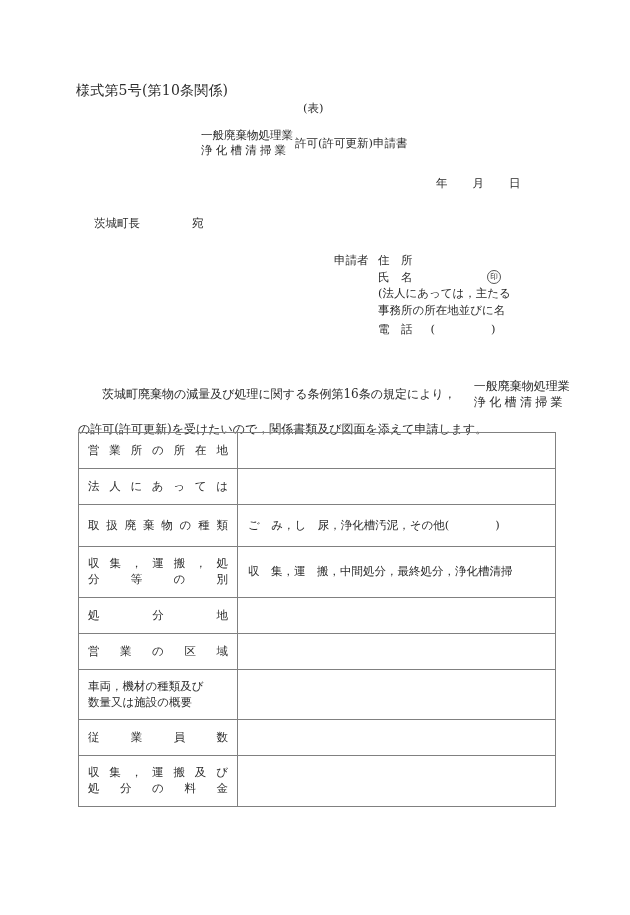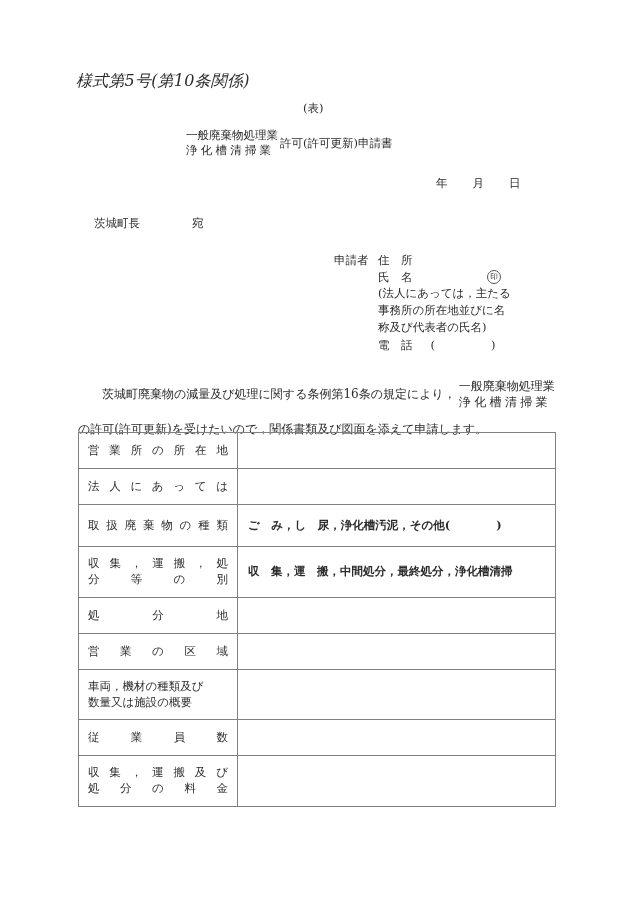--- a/index.html
+++ b/index.html
@@ -22,24 +22,23 @@
     inset: 0;
     background: #ffffff;
   }
 
   
   .abs { position: absolute; white-space: nowrap; }
   .jp  { font-family: "DejaVu Serif", "Liberation Serif", serif; }
 
   
   #form-number {
-    left: 76px; top: 71px;
-    font-size: 16px;
+    left: 76px; top: 82px;
+    font-size: 14px;
     letter-spacing: 0.2px;
-    font-style: italic;
   }
   #front-marker {
     left: 303px; top: 101px;
     font-size: 11.5px;
   }
 
   
   #title-block {
     position: absolute;
     left: 186px; top: 128px;
@@ -54,20 +53,21 @@
   }
   #title-block .stack span {
     font-size: 11.5px;
     white-space: nowrap;
   }
   .spread7 {
     display: inline-block;
     width: 7.4em;
     text-align: justify;
     text-align-last: justify;
+    margin-left: 15px;
   }
   #title-suffix {
     font-size: 11.5px;
     white-space: nowrap;
   }
 
   
   #date-line {
     position: absolute;
     left: 436px; top: 176px;
@@ -156,21 +156,20 @@
     padding: 0;
     vertical-align: middle;
   }
   #form-table td.label {
     width: 140px;
     padding: 9px 9px;
     color: #2b2b2b;
   }
   #form-table td.value {
     padding: 13px 10px;
-    font-weight: bold;
   }
   .row-1line { height: 36px; }
   .row-2line { height: 26px; }
 
   .lbl-just {
     display: block;
     text-align: justify;
     text-align-last: justify;
     white-space: nowrap;
   }
@@ -229,24 +228,20 @@
           <span>印</span>
         </span>
     </div>
     <div class="row">
       <span class="lead blank">申請者</span>
       <span>(法人にあっては，主たる</span>
     </div>
     <div class="row">
       <span class="lead blank">申請者</span>
       <span>事務所の所在地並びに名</span>
-    </div>
-    <div class="row">
-      <span class="lead blank">申請者</span>
-      <span>称及び代表者の氏名)</span>
     </div>
     <div class="row" id="phone-row">
       <span class="lead blank">申請者</span>
       <span>電　話</span>
       <span id="phone-paren">(　　　　)</span>
     </div>
   </div>
 
   <div id="body-paragraph">
     <div id="body-line1">

